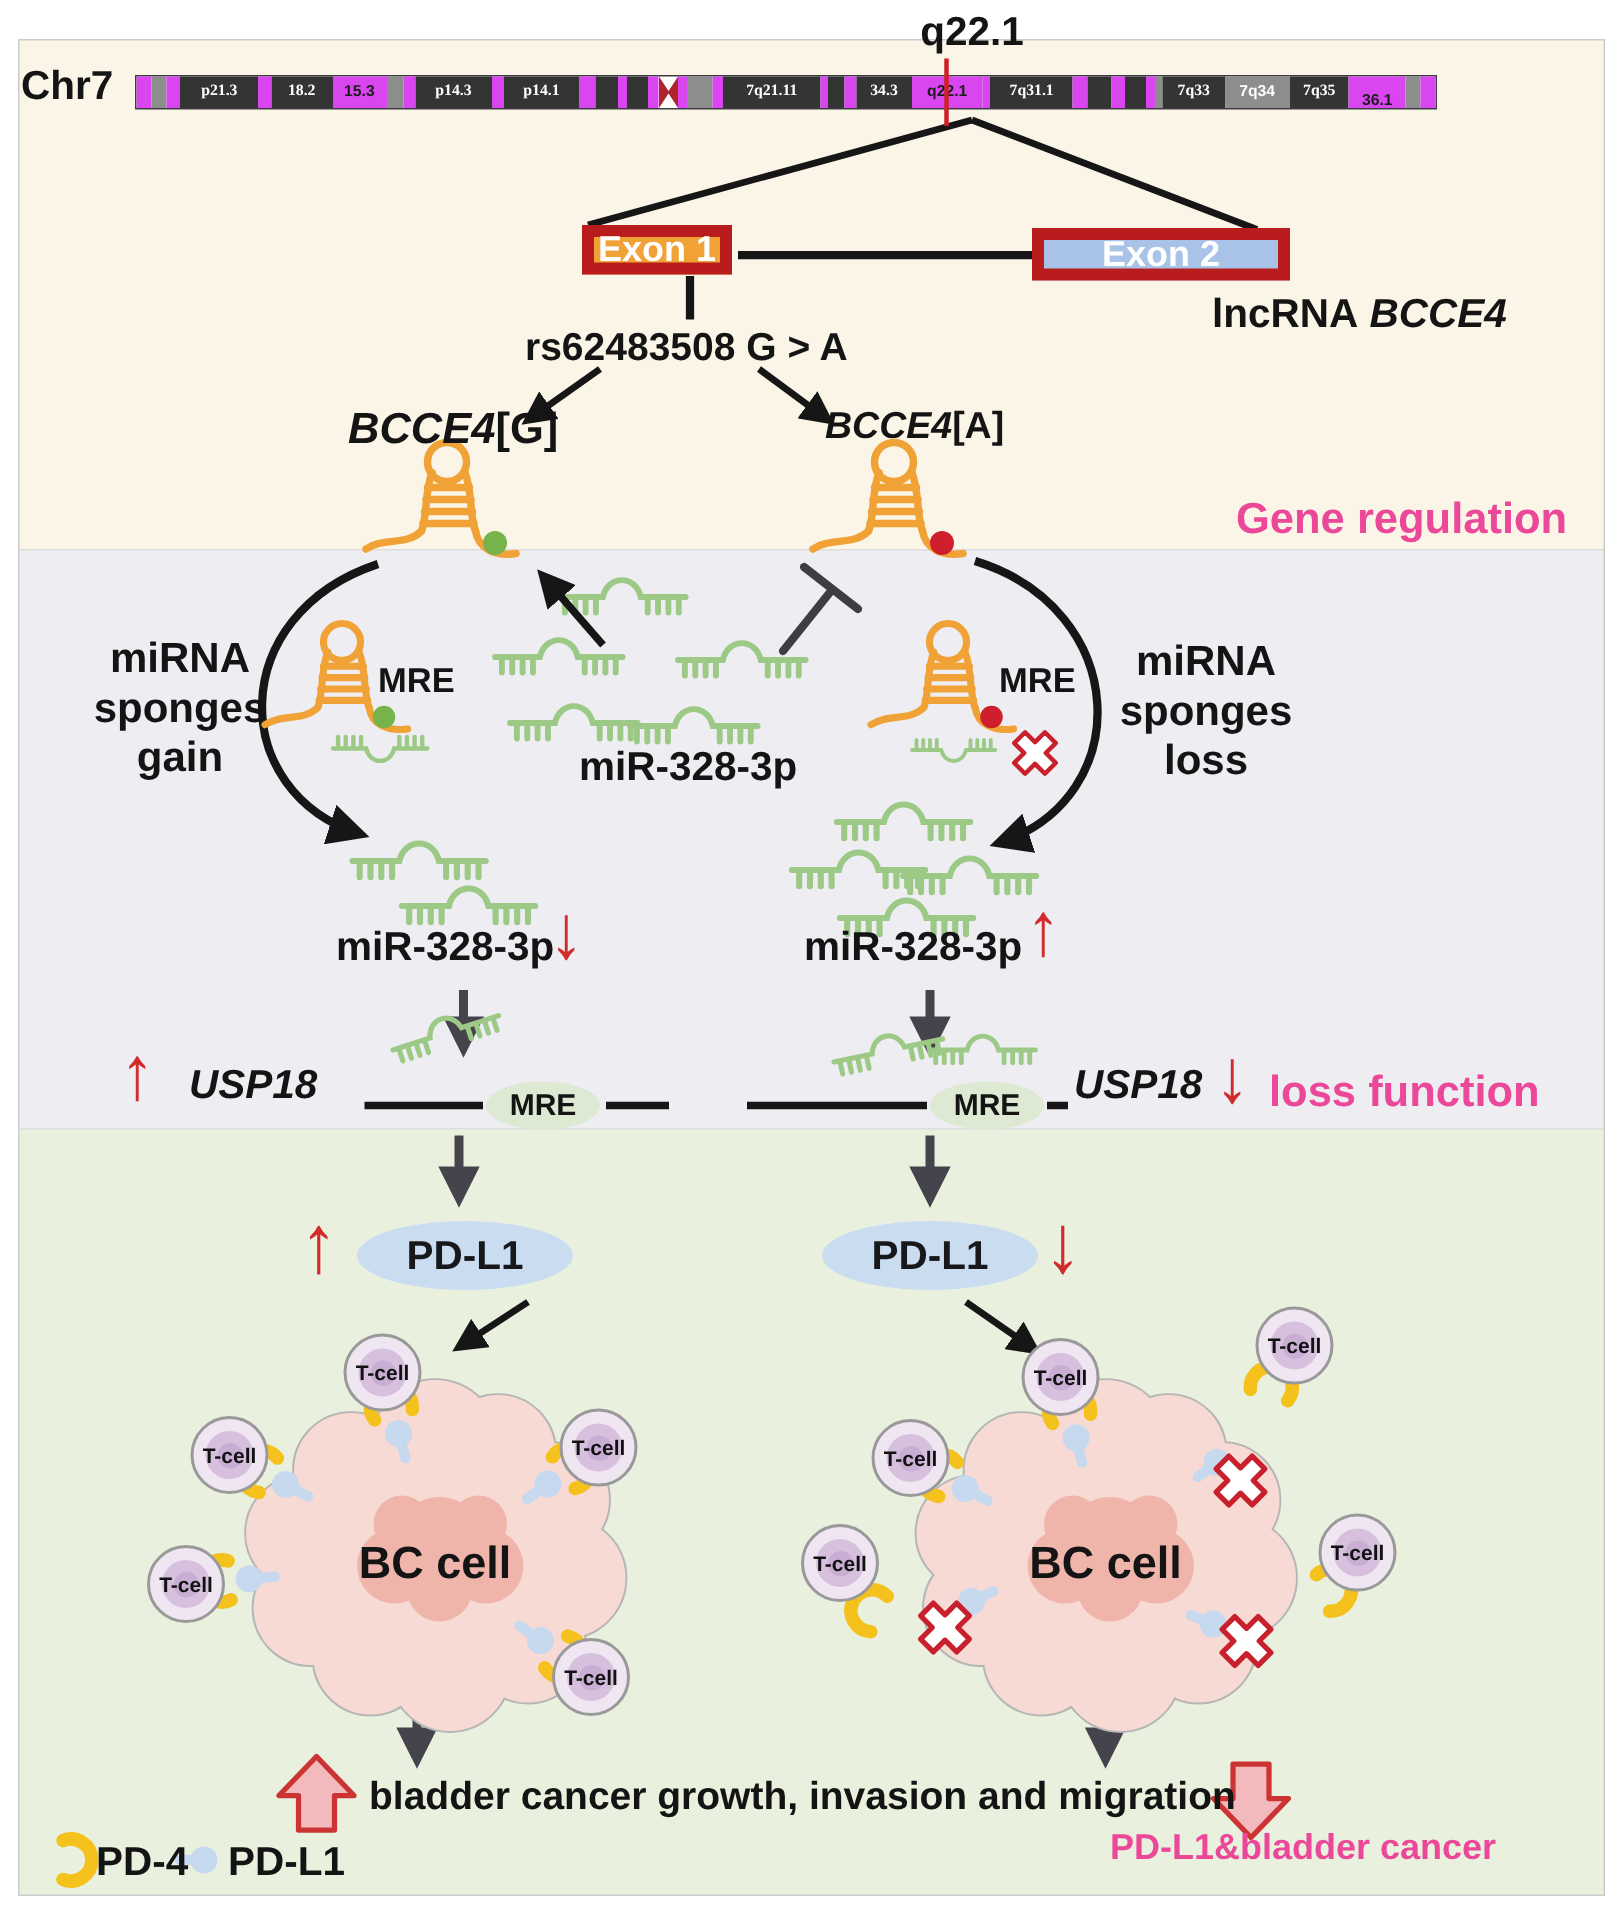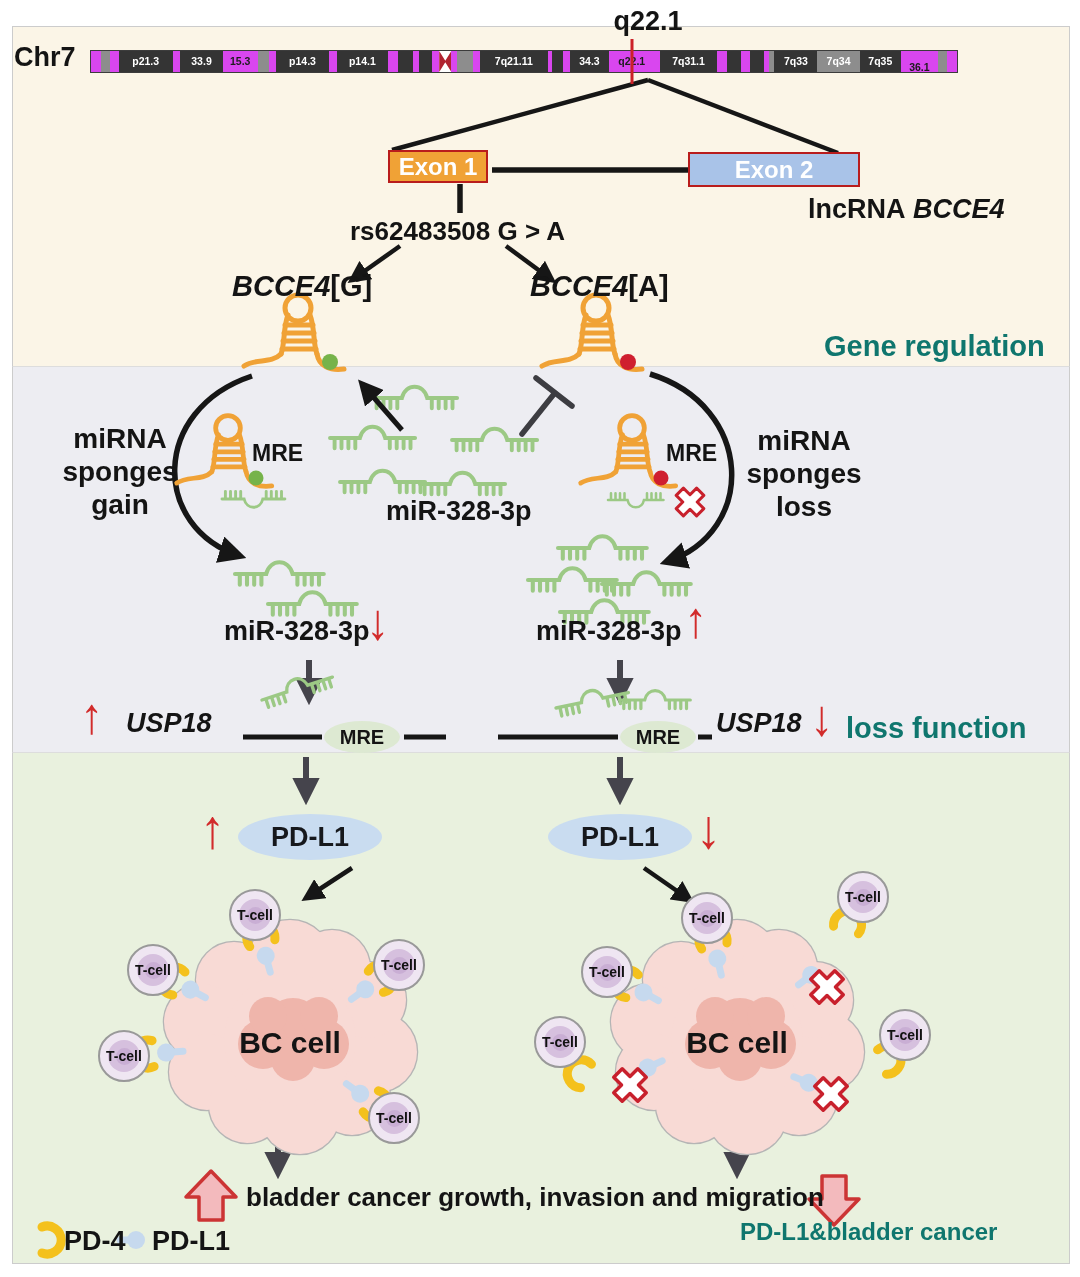--- a/index.html
+++ b/index.html
@@ -7,36 +7,36 @@
        font-family:"Liberation Sans",sans-serif;overflow:hidden;}
   .section{position:absolute;left:12px;width:1056px;z-index:1;}
   #sec-gene{top:26px;height:340px;background:#fbf5e7;border:1px solid #cccccc;border-bottom:none;}
   #sec-cerna{top:366px;height:386px;background:#ededf2;border-left:1px solid #cccccc;border-right:1px solid #cccccc;border-top:1px solid #dddddd;}
   #sec-cancer{top:752px;height:510px;background:#e9f1de;border:1px solid #cccccc;border-top:1px solid #dddddd;}
   svg#overlay{position:absolute;left:0;top:0;z-index:5;pointer-events:none;}
   .t{position:absolute;z-index:10;font-weight:700;color:#141414;white-space:nowrap;}
   .it{font-style:italic;}
   .center{text-align:center;}
   .stack{white-space:pre-line;line-height:1.18;text-align:center;}
-  .heading{position:absolute;z-index:10;font-weight:700;color:#0f766e;white-space:nowrap;}
+  .heading{position:absolute;z-index:10;font-weight:700;color:#ec4899;white-space:nowrap;}
   .rarrow{position:absolute;z-index:10;font-weight:700;color:#d22b2b;line-height:1;transform:scaleY(1.1);}
   .exon{position:absolute;z-index:10;display:flex;align-items:center;justify-content:center;
-        color:#ffffff;font-weight:700;font-size:24px;border:2px solid #b91c1c;box-sizing:border-box;}
+        color:#ffffff;font-weight:700;font-size:24px;border:8px solid #b91c1c;box-sizing:border-box;}
   #exon1{left:388px;top:150px;width:100px;height:33px;background:#f0a236;}
   #exon2{left:688px;top:152px;width:172px;height:35px;background:#a9c3e8;}
   .pill{position:absolute;z-index:10;background:#dde9d2;border-radius:50%;display:flex;
         align-items:center;justify-content:center;font-weight:700;font-size:20px;color:#141414;}
   .oval{position:absolute;z-index:10;background:#c9dcf0;border-radius:50%;display:flex;
         align-items:center;justify-content:center;font-weight:700;font-size:27px;color:#16181c;}
   #ideogram{position:absolute;left:90px;top:50px;width:866px;height:21px;display:flex;
             border:1.5px solid #3c3c3c;background:#ffffff;z-index:10;box-sizing:content-box;}
   .band{position:relative;height:100%;display:flex;align-items:center;justify-content:center;}
   .band.light{background:#d946ef;}
   .band.gray{background:#8d8d8d;}
-  .band.dark{background:#343434;}
+  .band.dark{background:#343434;font-family:Liberation Serif, serif;}
   .band.cen{background:#b02430;clip-path:polygon(0 0,50% 46%,100% 0,100% 100%,50% 54%,0 100%);}
   .band span{font-size:10.5px;font-weight:700;line-height:1;}
   .band.dark span,.band.gray span{color:#ffffff;}
   .band.light span{color:#1c1c1c;}
   .band .tick{position:absolute;left:50%;top:-12px;width:3px;height:45px;background:#cc2128;transform:translateX(-50%);z-index:11;}
   #tcells{position:absolute;left:0;top:0;width:1080px;height:1277px;z-index:10;pointer-events:none;}
   .tcell{position:absolute;width:52px;height:52px;border-radius:50%;background:#efe6f2;
          border:2.5px solid #999999;box-sizing:border-box;display:flex;align-items:center;justify-content:center;}
   .tcell .core{position:absolute;width:32px;height:32px;border-radius:50%;background:#d6c0de;}
   .tcell .core2{position:absolute;width:17px;height:17px;border-radius:50%;background:#c9aed4;}
@@ -270,21 +270,21 @@
 <div class="t center" style="left:608px;top:6px;width:80px;font-size:27px;">q22.1</div>
 <div id="ideogram">
     <div class="band light" style="flex-grow: 2.2;"></div>
     <div class="band gray" style="flex-grow: 2.2;"></div>
     <div class="band light" style="flex-grow: 2;"></div>
     <div class="band dark" style="flex-grow: 6.2;">
       <span>p21.3</span>
     </div>
     <div class="band light" style="flex-grow: 1.8;"></div>
     <div class="band dark" style="flex-grow: 5;">
-      <span>33.9</span>
+      <span>18.2</span>
     </div>
     <div class="band light" style="flex-grow: 3.4;">
       <span>15.3</span>
     </div>
     <div class="band gray" style="flex-grow: 2.6;"></div>
     <div class="band light" style="flex-grow: 1.6;"></div>
     <div class="band dark" style="flex-grow: 6;">
       <span>p14.3</span>
     </div>
     <div class="band light" style="flex-grow: 1.8;"></div>
@@ -341,21 +341,21 @@
 
 <div class="exon" id="exon1">Exon 1</div>
 <div class="exon" id="exon2">Exon 2</div>
 <div class="t" style="left:808px;top:194px;font-size:27px;">
   <span>lncRNA</span>&nbsp;<span class="it">BCCE4</span>
 </div>
 <div class="t" style="left:350px;top:216px;font-size:26px;">rs62483508 G &gt; A</div>
 <div class="t" style="left:232px;top:270px;font-size:29px;">
   <span class="it">BCCE4</span><span>[G]</span>
 </div>
-<div class="t" style="left:530px;top:270px;font-size:29px;">
+<div class="t" style="left:550px;top:270px;font-size:25px;">
   <span class="it">BCCE4</span><span>[A]</span>
 </div>
 <div class="heading" style="left:824px;top:330px;font-size:29px;">Gene regulation</div>
 
 <div class="t stack" style="left:50px;top:422px;width:140px;font-size:28px;">miRNA
 sponges
 gain</div>
 <div class="t stack" style="left:744px;top:424px;width:120px;font-size:28px;">miRNA
 sponges
 loss</div>

